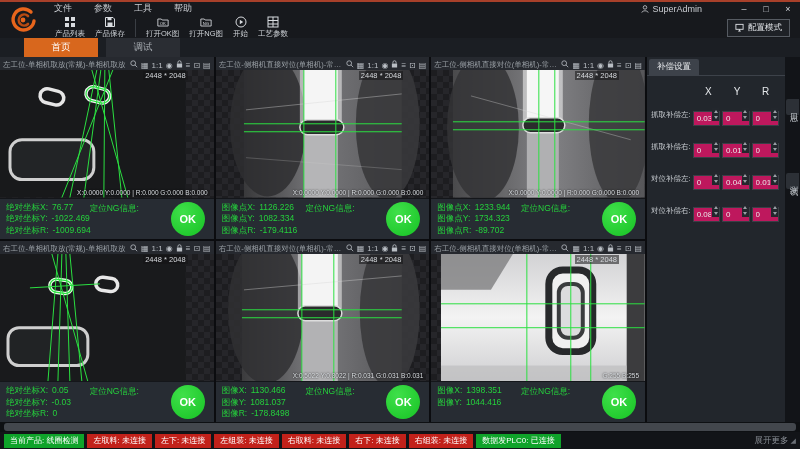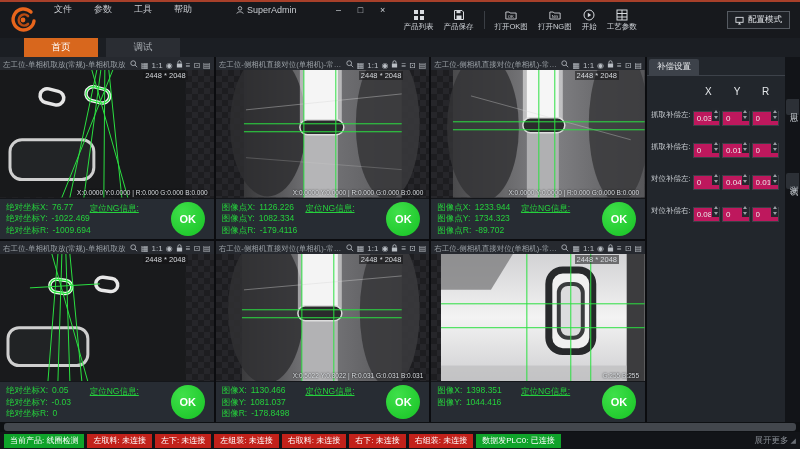--- a/index.html
+++ b/index.html
@@ -2,21 +2,21 @@
 <html><head>
 <meta charset="utf-8">
 <style>
   * { box-sizing: border-box; margin: 0; padding: 0; }
   html,body { width:800px; height:449px; overflow:hidden; background:#0e1013;
     font-family:"Liberation Sans","DejaVu Sans",sans-serif; color:#cfd3d8; }
   
   .titlebar { height:38px; background:#17191d; border-top:2px solid #a8402a;
     display:flex; align-items:stretch; }
   .logo { width:46px; display:flex; align-items:center; justify-content:center; }
-  .tb-main { flex:1; display:flex; flex-direction:row; }
+  .tb-main { flex:1; display:flex; flex-direction:column; }
   .menurow { height:15px; display:flex; align-items:center; gap:22px; padding-left:8px; }
   .menu-item { font-size:9px; color:#c9ccd1; cursor:default; }
   .menurow .spacer { flex:1; }
   .userbox { display:flex; align-items:center; gap:3px; font-size:9px; color:#c9ccd1; }
   .winbtns { display:flex; margin:0 6px 0 14px; gap:10px; font-size:9px; color:#cfd3d8; }
   .winbtns span { width:12px; text-align:center; cursor:default; }
   .toolrow { flex:1; display:flex; align-items:center; padding-left:4px; }
   .toolbtn { display:flex; flex-direction:column; align-items:center; gap:1px;
     padding:1px 5px; font-size:7.5px; color:#cfd3d8; cursor:default; }
   .toolbtn svg { width:12px; height:12px; }
@@ -47,21 +47,21 @@
     background-size:12px 12px; background-position:0 0,6px 6px; }
   .pimg svg.scene { position:absolute; inset:0; width:100%; height:100%; }
   .psize { position:absolute; top:1px; right:26px; font-size:7.5px; color:#d6d9dd;
     background:rgba(20,20,22,.55); padding:0 2px; }
   .pcoord { position:absolute; bottom:2px; right:6px; font-size:6.5px; color:#d9dde1;
     text-shadow:0 0 2px #000; white-space:nowrap; }
   .pinfo { height:41px; background:#272c33; border-top:1px solid #14161a;
     position:relative; padding:3px 6px; }
   .irow { font-size:8.5px; color:#25d03c; line-height:11.5px; white-space:nowrap; }
   .irow .iv { margin-left:4px;text-align:right; }
-  .ng { position:absolute; left:42%; top:4px; font-size:8.5px; color:#25d03c; white-space:nowrap;text-decoration:underline; }
+  .ng { position:absolute; left:42%; top:4px; font-size:8.5px; color:#25d03c; white-space:nowrap; }
   .okbtn { position:absolute; right:9px; top:50%; transform:translateY(-50%);
     width:34px; height:34px; border-radius:50%; border:none;
     background:radial-gradient(circle at 35% 30%, #3fe04a, #17c224);
     color:#fff; font-weight:bold; font-size:11px; cursor:pointer; }
   
   .rightpanel { width:140px; background:#22262c; display:flex; flex-direction:column; border-left:2px solid #0b0c0f; }
   .comp-tab { align-self:flex-start; margin:2px 0 0 2px; background:#3d424a; color:#e8eaed;
     font-size:8.5px; padding:2px 8px; border-radius:2px 2px 0 0; }
   .comp-body { flex:1; border-top:1px solid #3d424a; padding:10px 4px 0 4px; }
   .xyz-head { display:flex; padding-left:44px; margin-bottom:10px; }

